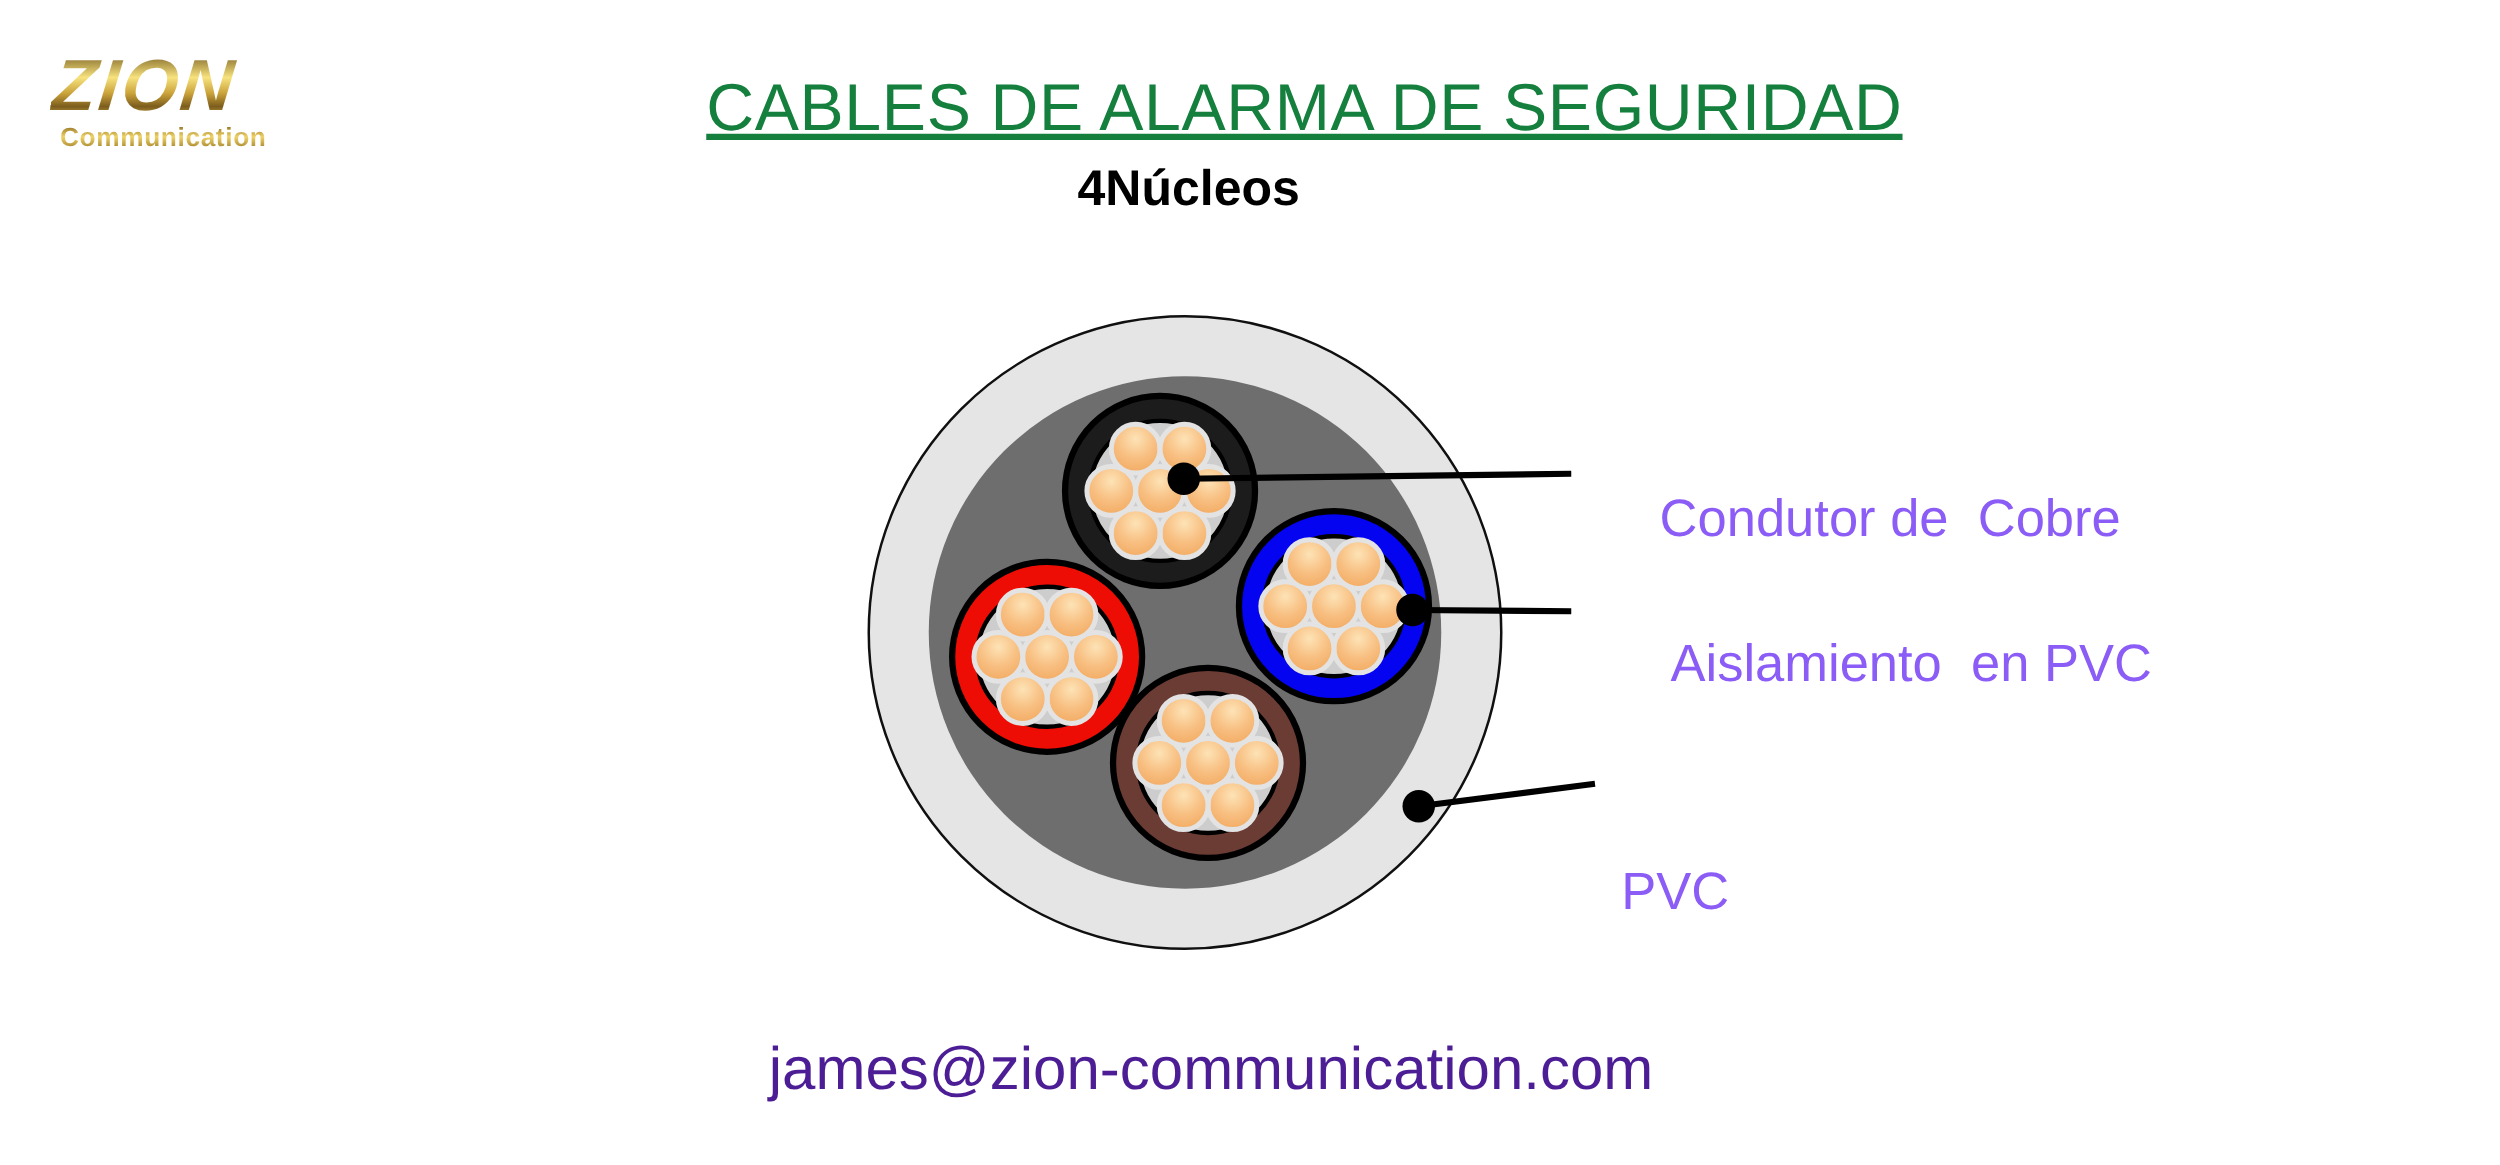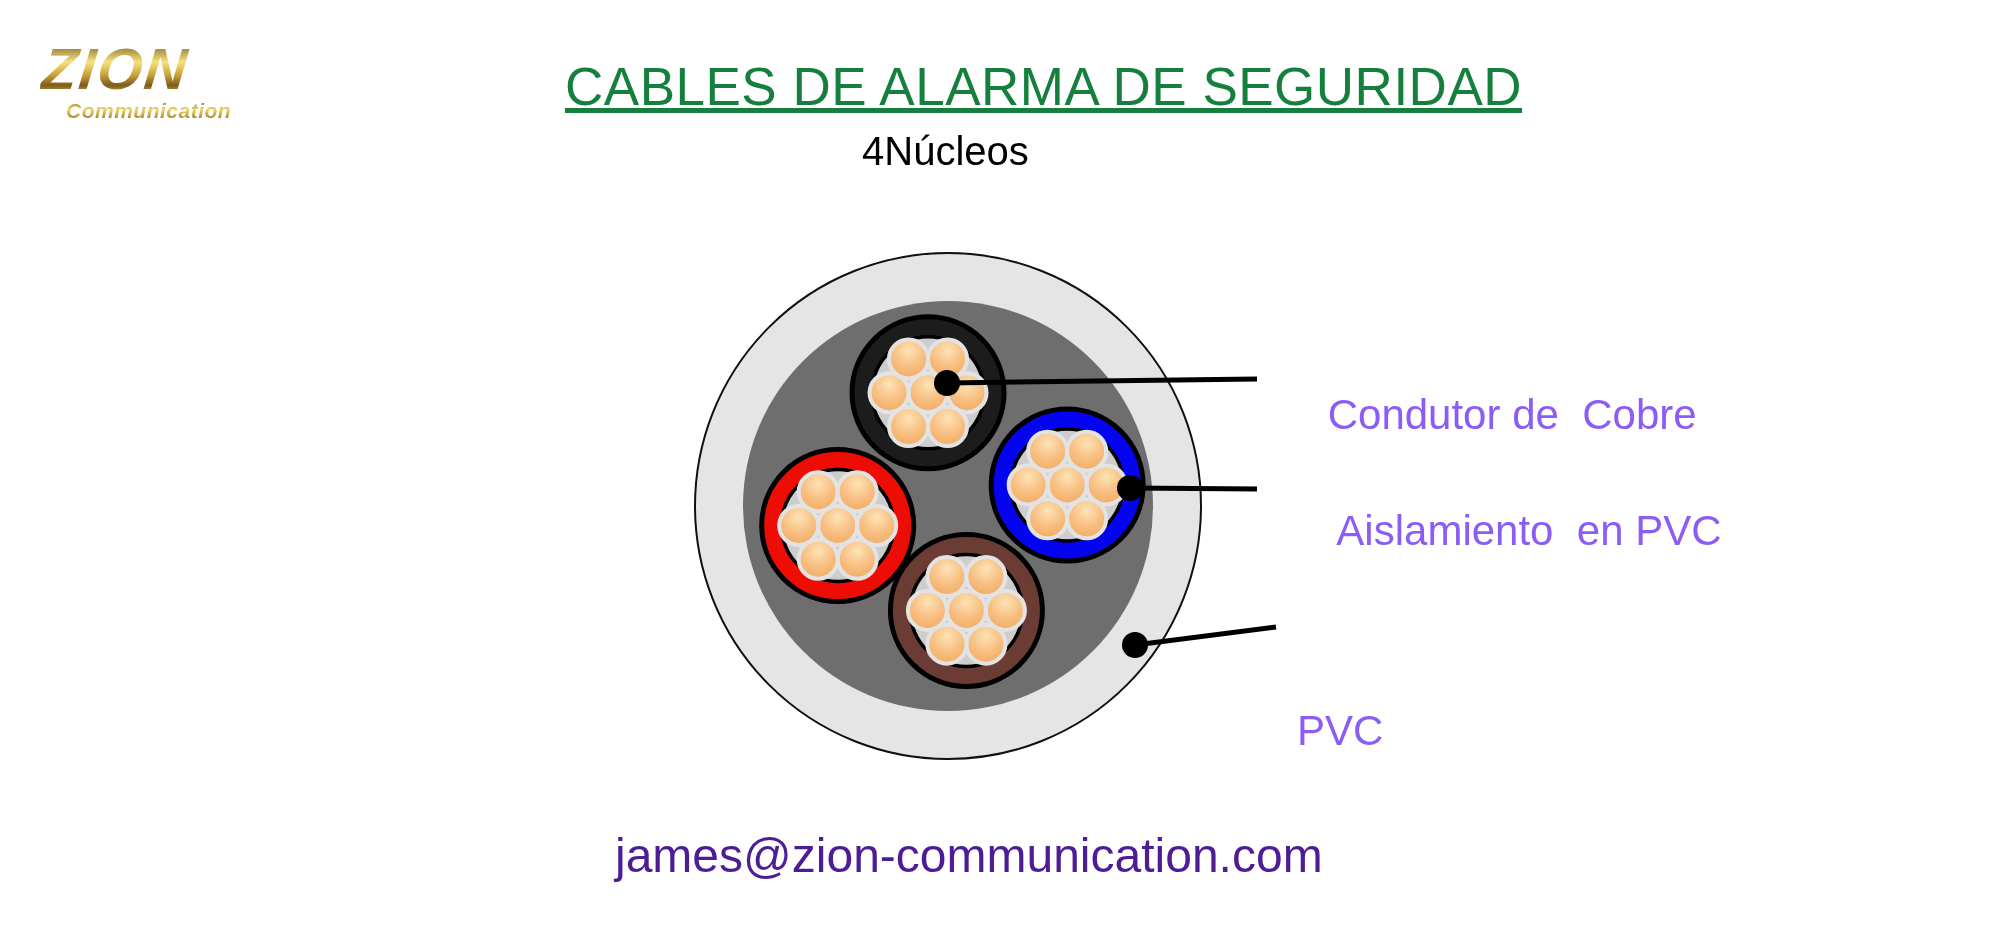--- a/index.html
+++ b/index.html
@@ -10,42 +10,42 @@
 
   
   .logo { position:absolute; left:42px; top:40px; width:220px; }
   .logo-zion {
     font-style:italic; font-weight:900; font-size:58px; line-height:1;
     letter-spacing:2px; transform:skewX(-6deg);
     background:linear-gradient(180deg,#6d521a 0%, #f7e27e 38%, #caa23a 60%, #7c5d1d 78%, #e8c858 100%);
     -webkit-background-clip:text; background-clip:text; color:transparent;
   }
   .logo-tag {
-    margin-top:2px; margin-left:24px;
+    margin-top:2px; margin-left:6px;
     font-weight:700; font-size:21px; line-height:1; letter-spacing:0.5px;
     background:linear-gradient(180deg,#8a6a1e 0%, #f0d469 45%, #93701f 100%);
-    -webkit-background-clip:text; background-clip:text; color:transparent;font-style:italic;
+    -webkit-background-clip:text; background-clip:text; color:transparent;
   }
 
   
   .title {
     position:absolute; left:565px; top:60px;
     font-size:53px; line-height:1; letter-spacing:0.5px; white-space:pre; color:#15803d;text-decoration:underline;
   }
   .subtitle {
     position:absolute; left:862px; top:131px;
-    font-size:40px; font-weight:400; line-height:1; white-space:pre; color:#000;
+    font-size:40px; font-weight:700; line-height:1; white-space:pre; color:#000;
   }
 
   
   #cable-svg { position:absolute; left:0; top:0; }
   .callout-label {
     position:absolute; font-size:42px; line-height:1; white-space:pre; color:#8b5cf6;
   }
-  .callout-label .line2 { margin-top:22px; }
+  .callout-label .line2 { margin-top:4px; }
 
   
   .email {
     position:absolute; left:615px; top:832px;
     font-size:48px; line-height:1; white-space:pre; color:#4c1d95;
   }
 </style>
 </head>
 <body>
 

